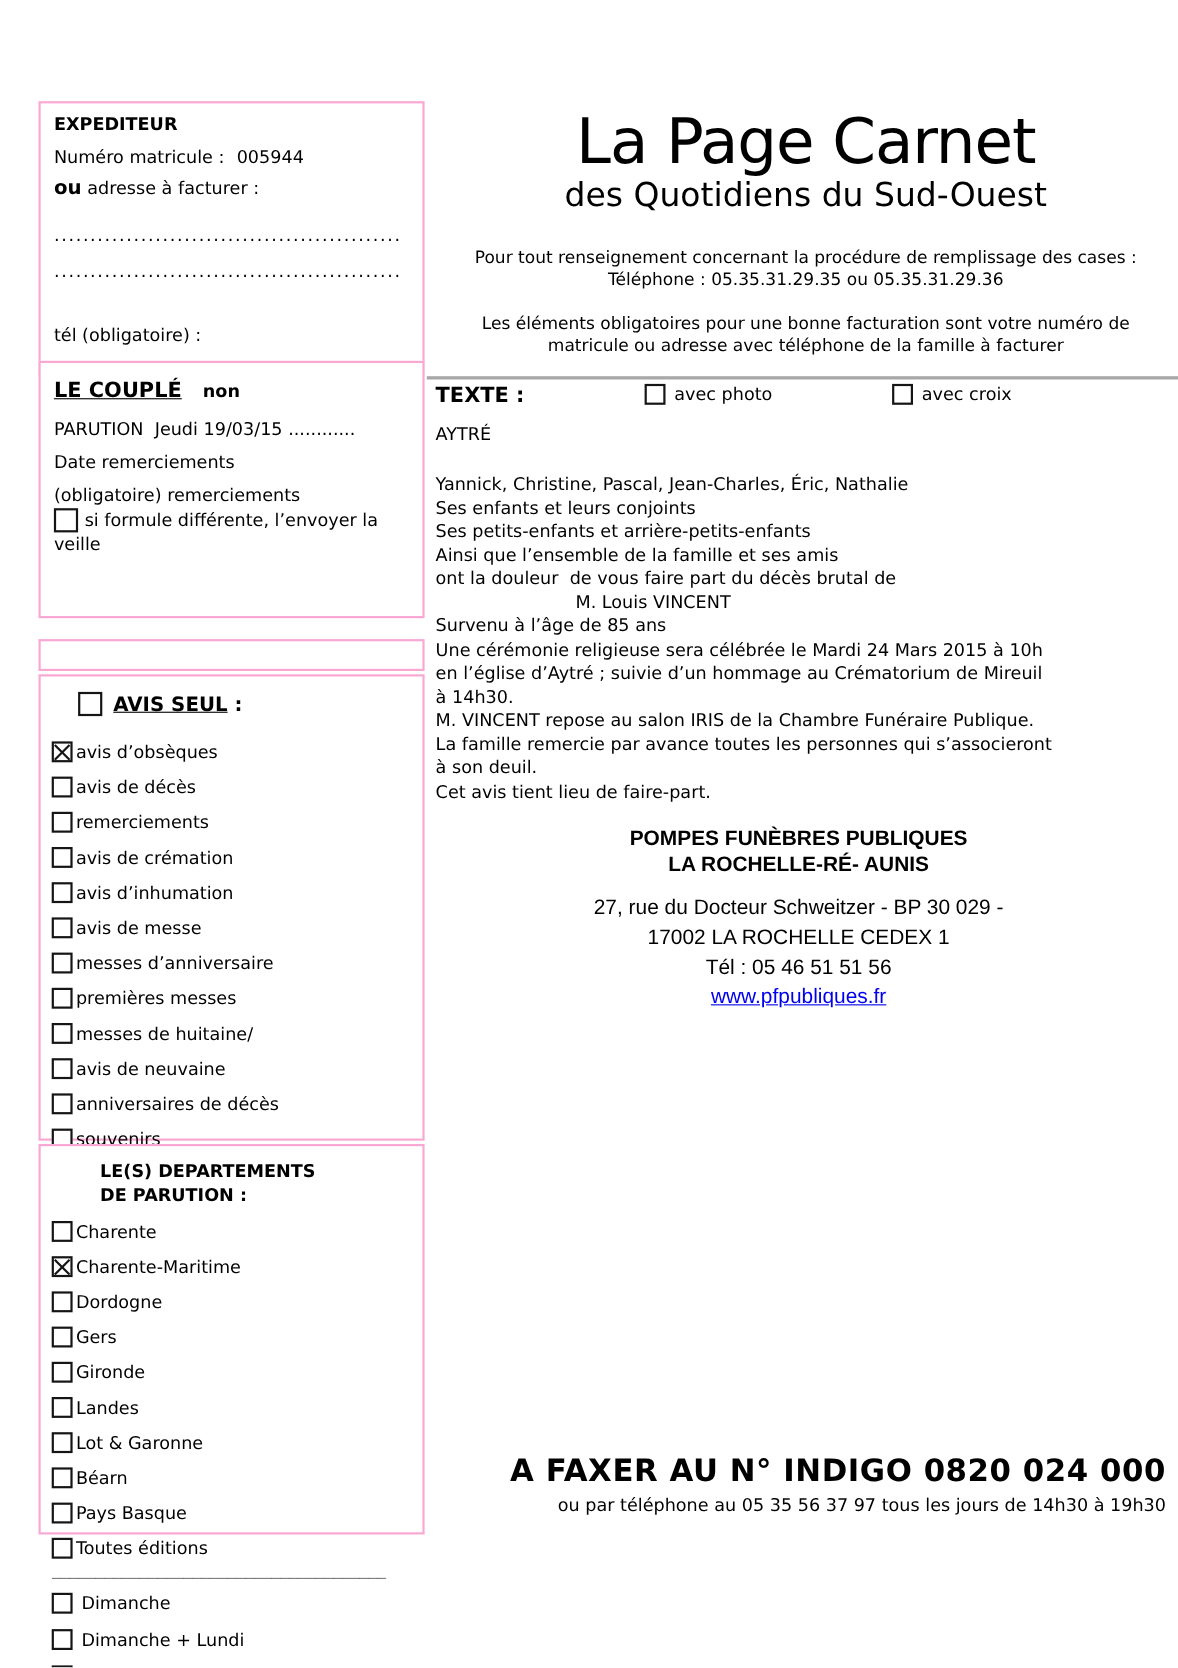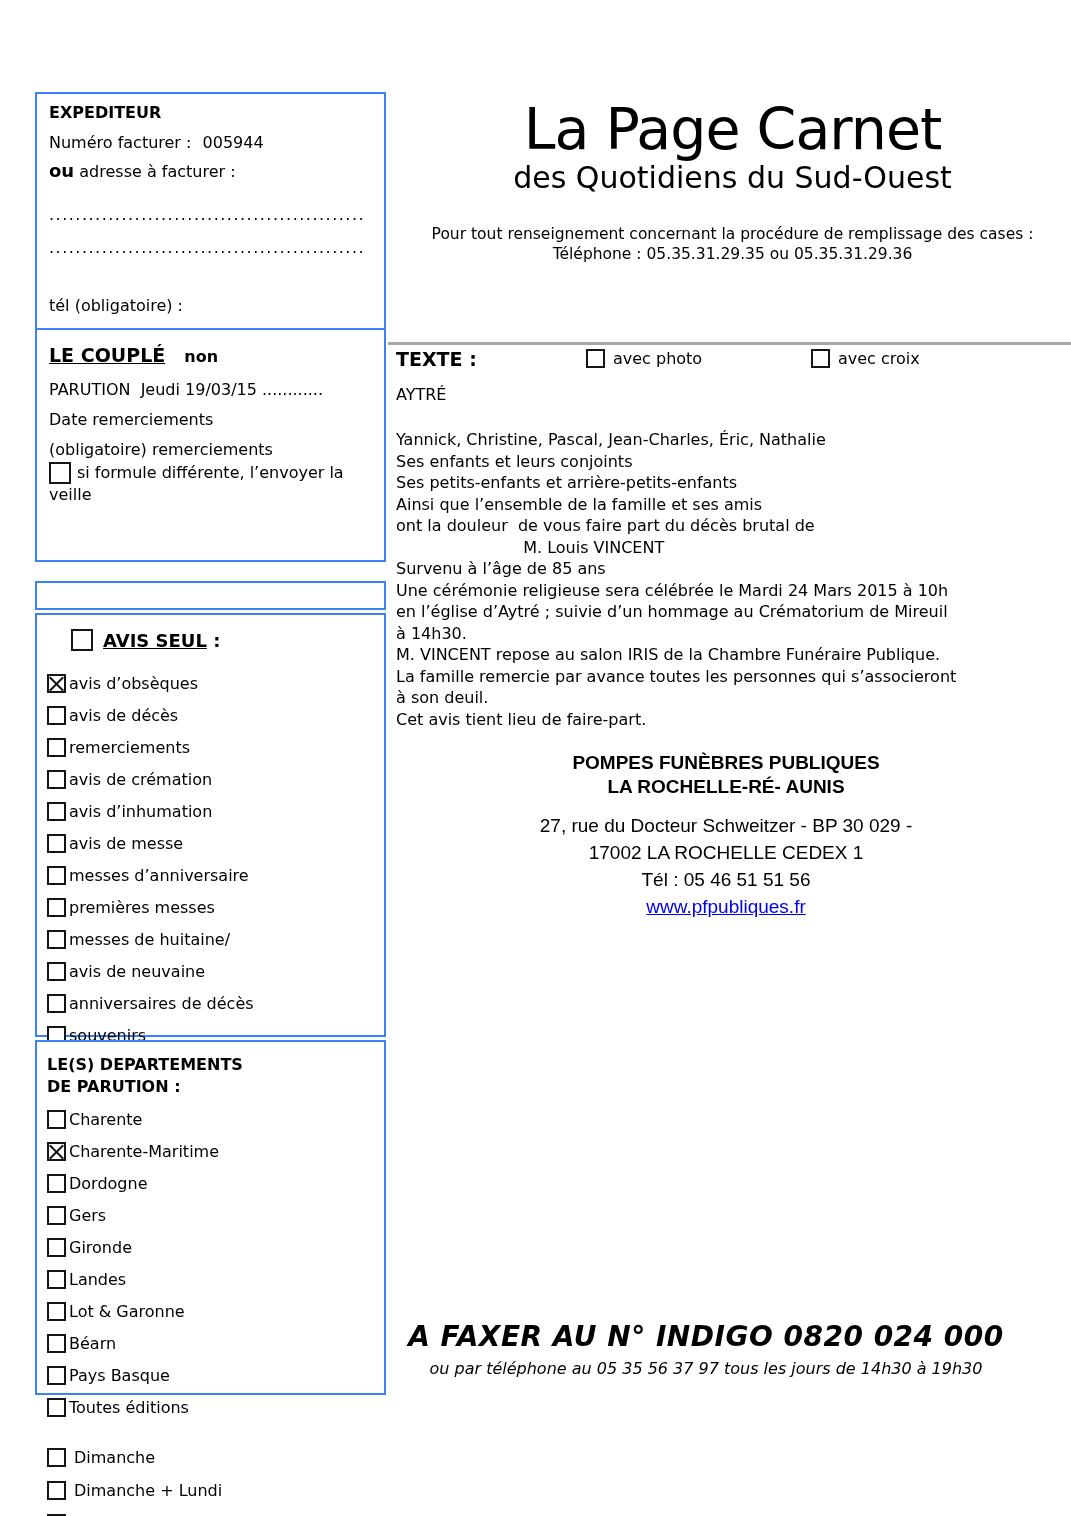--- a/index.html
+++ b/index.html
@@ -1,20 +1,20 @@
 <!DOCTYPE html>
 <html><head>
 <meta charset="utf-8">
 <style>
   html,body{margin:0;padding:0;background:#ffffff;}
   .page{position:relative;width:1071px;height:1516px;background:#fff;color:#000;
         font-family:"DejaVu Sans",sans-serif;overflow:hidden;}
 
   
-  .box{position:absolute;border:2px solid #3b82f6;background:#fff;box-sizing:border-box;}
+  .box{position:absolute;border:2px solid #f9a8d4;background:#fff;box-sizing:border-box;}
   #box-expediteur{left:35px;top:92px;width:351px;height:250px;padding:8px 12px;}
   .exp-title{font-weight:bold;font-size:16px;line-height:22px;}
   .row16{font-size:16px;line-height:22px;}
   .exp-matricule{margin-top:8px;}
   .exp-matricule .val{margin-left:6px;}
   .exp-ou-row{margin-top:6px;}
   .exp-ou{font-weight:bold;font-size:18px;}
   .dots{font-size:16px;line-height:20px;white-space:nowrap;overflow:hidden;letter-spacing:1.5px;}
   .dots1{margin-top:22px;}
   .dots2{margin-top:13px;}
@@ -31,21 +31,21 @@
   #box-empty{left:35px;top:581px;width:351px;height:29px;}
 
   #box-avis{left:35px;top:613px;width:351px;height:424px;padding:12px 10px;}
   .avis-header{display:flex;align-items:center;gap:10px;margin-top:2px;margin-bottom:22px;padding-left:24px;}
   .avis-title{font-weight:bold;font-size:18px;}
   .avis-title .u{text-decoration:underline;}
   .chk-row{display:flex;align-items:center;gap:3px;height:21px;font-size:16px;margin-top:11px;}
   .date-parution{font-size:16px;margin-top:46px;white-space:nowrap;overflow:hidden;}
 
   #box-dept{left:35px;top:1040px;width:351px;height:355px;padding:12px 10px;}
-  .dept-title{font-weight:bold;font-size:16px;line-height:22px;}
+  .dept-title{font-weight:bold;font-size:16px;line-height:22px;margin-left:44px;}
   .sep-line{font-size:16px;line-height:17px;white-space:nowrap;overflow:hidden;}
   .day-row{height:22px;}
   .day-row .ind{margin-left:5px;}
 
   
   .cb{display:inline-block;width:15px;height:15px;border:2px solid #151515;position:relative;
       background:#fff;flex:none;box-sizing:content-box;}
   .cb-lg{width:18px;height:18px;}
   .cb.checked::before,.cb.checked::after{content:"";position:absolute;left:-2px;top:6.5px;
       width:19px;height:2px;background:#151515;}
@@ -69,51 +69,55 @@
   .city{position:absolute;left:396px;top:385px;font-size:16px;}
   .bodytext{position:absolute;left:396px;top:429px;width:665px;font-size:16px;line-height:21.5px;}
   .text-line{white-space:pre-wrap;min-height:21.5px;}
 
   .pompes{position:absolute;left:396px;top:751px;width:660px;text-align:center;
           font-family:"Liberation Sans",sans-serif;}
   .pompes-name{font-weight:bold;font-size:19px;line-height:24px;}
   .pompes-addr{font-size:19px;line-height:27px;margin-top:13px;}
   .weblink{color:#0000EE;text-decoration:underline;cursor:pointer;}
 
-  .fax{position:absolute;left:376px;top:1320px;width:660px;text-align:center;font-style:italic;}
+  .fax{position:absolute;left:400px;top:1320px;width:660px;text-align:right;}
   .fax-line1{font-weight:bold;font-size:28px;line-height:34px;letter-spacing:0.5px;}
   .fax-line2{font-size:16px;line-height:21px;margin-top:4px;}
 </style>
 </head>
 <body>
 
 <div class="page">
 
   <div class="box" id="box-expediteur">
     <div class="exp-title">EXPEDITEUR</div>
     <div class="row16 exp-matricule">
-      <span>Numéro facturer :</span>
+      <span>Numéro matricule :</span>
       <span class="val">005944</span>
     </div>
     <div class="row16 exp-ou-row">
       <span class="exp-ou">ou</span>
       <span> </span>
       <span>adresse à facturer :</span>
     </div>
     <div class="dots dots1">................................................</div>
     <div class="dots dots2">................................................</div>
     <div class="row16 exp-tel">tél (obligatoire) :</div>
   </div>
 
   <div class="header-block">
     <div class="main-title">La Page Carnet</div>
     <div class="subtitle">des Quotidiens du Sud-Ouest</div>
     <div class="info">
       <div>Pour tout renseignement concernant la procédure de remplissage des cases :</div>
       <div>Téléphone : 05.35.31.29.35 ou 05.35.31.29.36</div>
+    </div>
+    <div class="note">
+      <div>Les éléments obligatoires pour une bonne facturation sont votre numéro de</div>
+      <div>matricule ou adresse avec téléphone de la famille à facturer</div>
     </div>
   </div>
 
   <div class="rule"></div>
 
   <div class="texte-row">
     <span class="texte-label">TEXTE :</span>
     <span class="photo-group">
       <span class="cb"></span>
       <span>avec photo</span>

